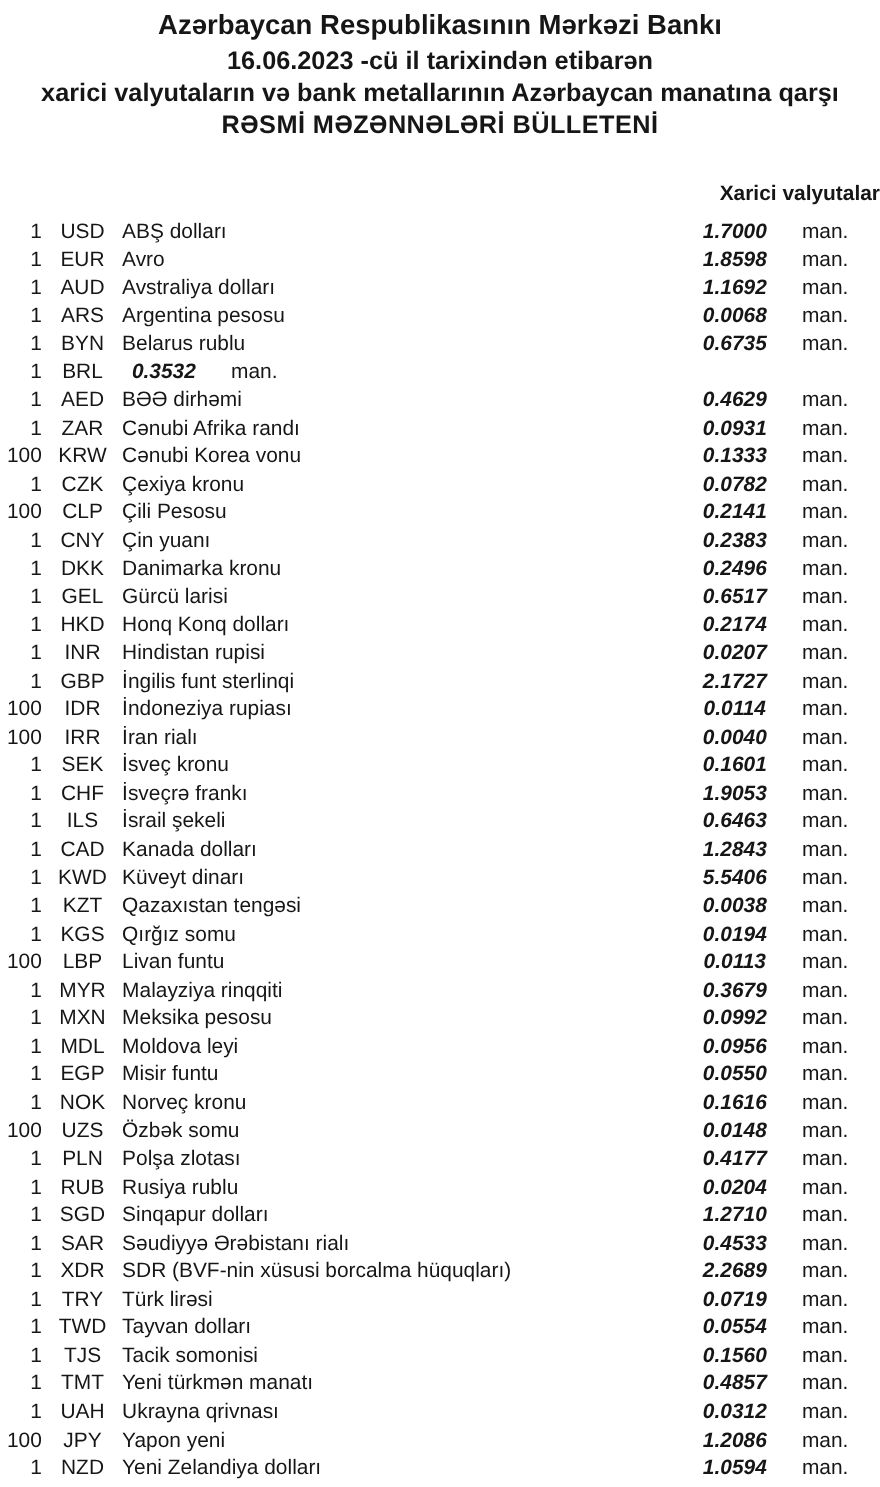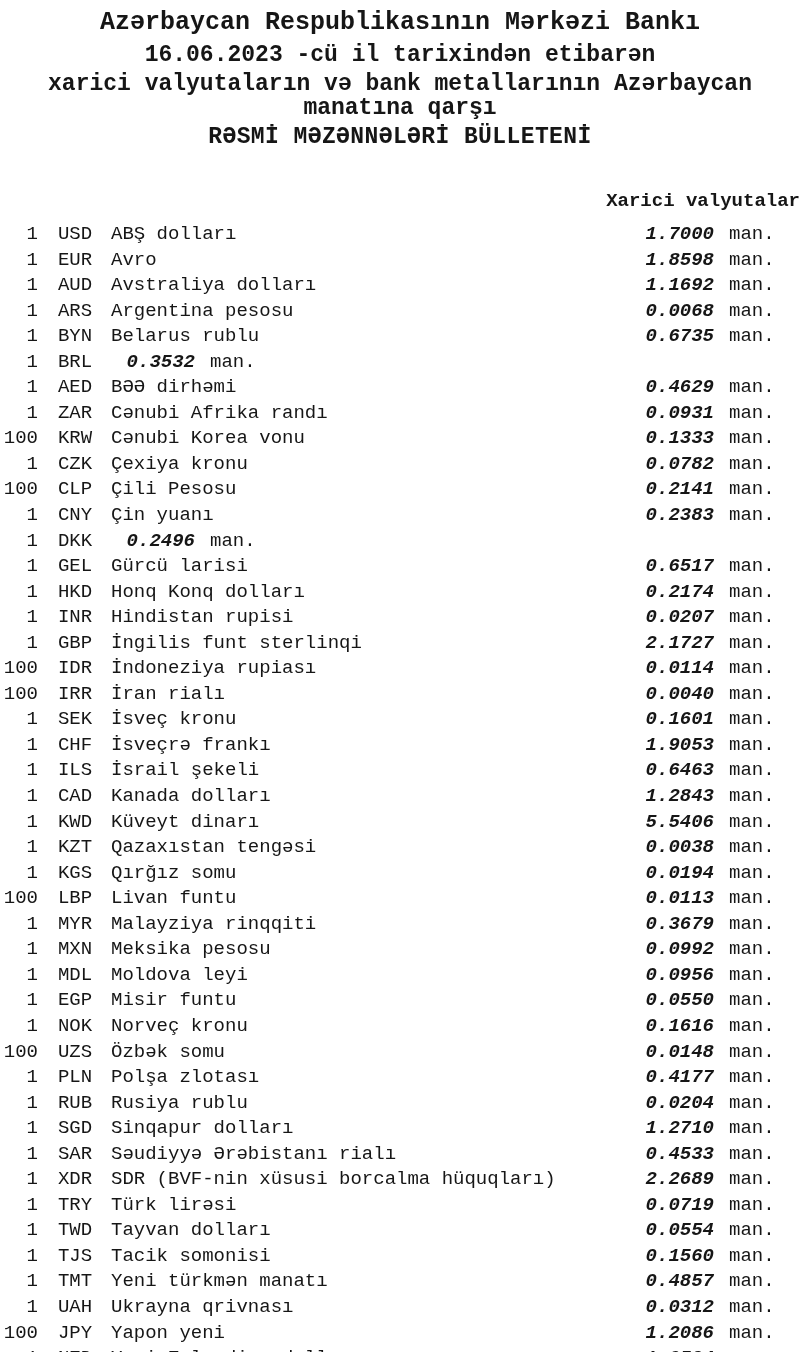--- a/index.html
+++ b/index.html
@@ -1,41 +1,41 @@
 <!DOCTYPE html>
 <html><head>
 <meta charset="utf-8">
 <style>
   html,body{margin:0;padding:0;background:#ffffff;}
   .page{
     position:relative;
     width:800px;height:1352px;
     background:#ffffff;
     color:#161616;
-    font-family:Liberation Mono, monospace;
+    font-family:Liberation Sans, sans-serif;
     box-sizing:border-box;
     padding-top:8px;
     overflow:hidden;
   }
   .header{text-align:center;}
   .bank-name{font-size:25px;font-weight:700;line-height:30px;}
   .hline{font-size:23px;font-weight:700;line-height:24px;margin-top:5px;}
   .bulletin-line{letter-spacing:0.4px;}
   .section-title{font-size:19px;font-weight:700;line-height:24px;margin-top:40px;text-align:right;}
   .table{margin-top:9px;}
   .row{
     display:flex;align-items:baseline;
     height:25.55px;line-height:25.55px;
     font-size:19px;
     padding-right:25px;
   }
   .qty{width:38px;text-align:right;flex:none;}
   .code{width:56px;margin-left:9px;text-align:center;flex:none;}
   .name{flex:1;margin-left:8px;white-space:nowrap;overflow:hidden;}
-  .rate{width:92px;text-align:right;flex:none;font-weight:700;font-style:italic;}
+  .rate{width:92px;text-align:center;flex:none;font-weight:700;font-style:italic;}
   .unit{width:46px;margin-left:15px;flex:none;}
 </style>
 </head>
 <body>
 
 <div class="page">
   <div class="header">
     <div class="bank-name">Azərbaycan Respublikasının Mərkəzi Bankı</div>
     <div class="hline">16.06.2023 -cü il tarixindən etibarən</div>
     <div class="hline">xarici valyutaların və bank metallarının Azərbaycan manatına qarşı</div>
@@ -136,20 +136,21 @@
     <span class="qty">1</span>
     <span class="code">CNY</span>
     <span class="name">Çin yuanı</span>
     <span class="rate">0.2383</span>
     <span class="unit">man.</span>
   </div>
 
   <div class="row">
     <span class="qty">1</span>
     <span class="code">DKK</span>
+    <span class="name">Danimarka kronu</span>
     <span class="rate">0.2496</span>
     <span class="unit">man.</span>
   </div>
 
   <div class="row">
     <span class="qty">1</span>
     <span class="code">GEL</span>
     <span class="name">Gürcü larisi</span>
     <span class="rate">0.6517</span>
     <span class="unit">man.</span>

